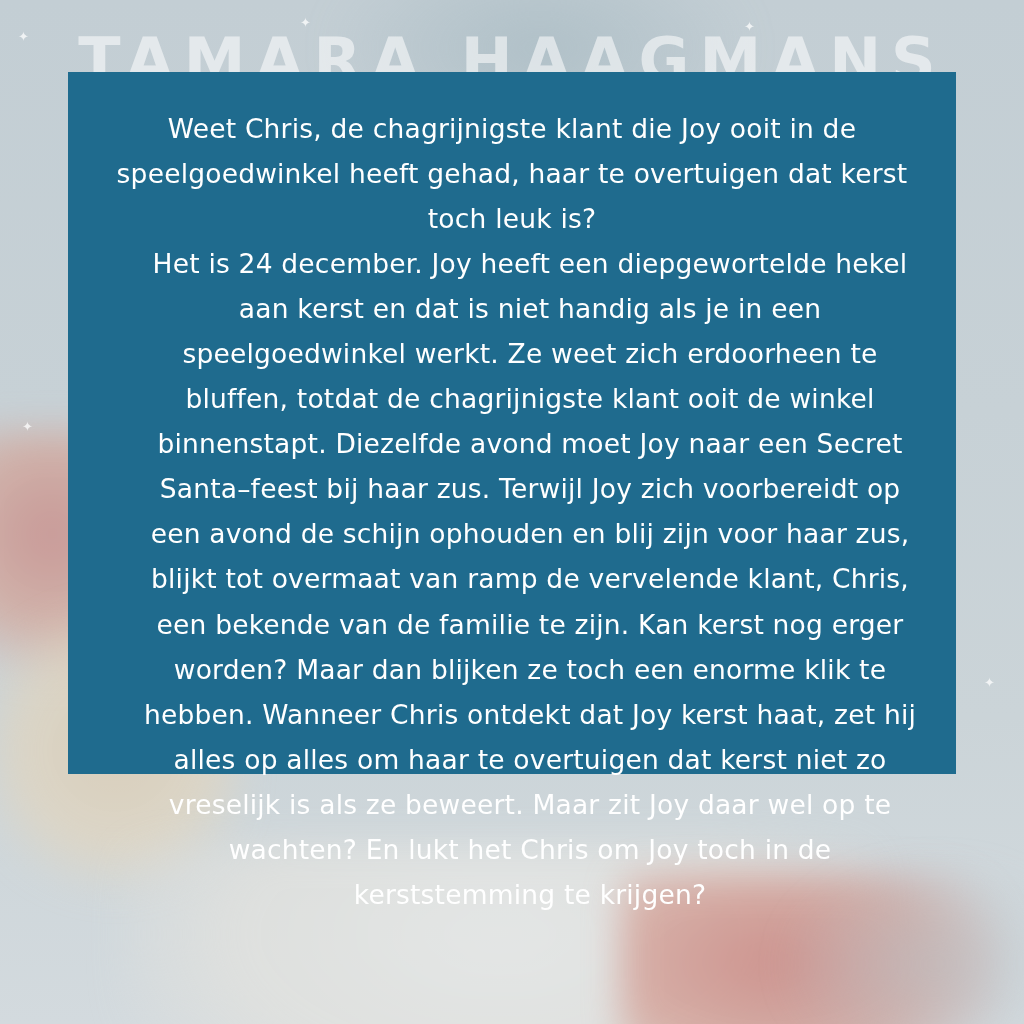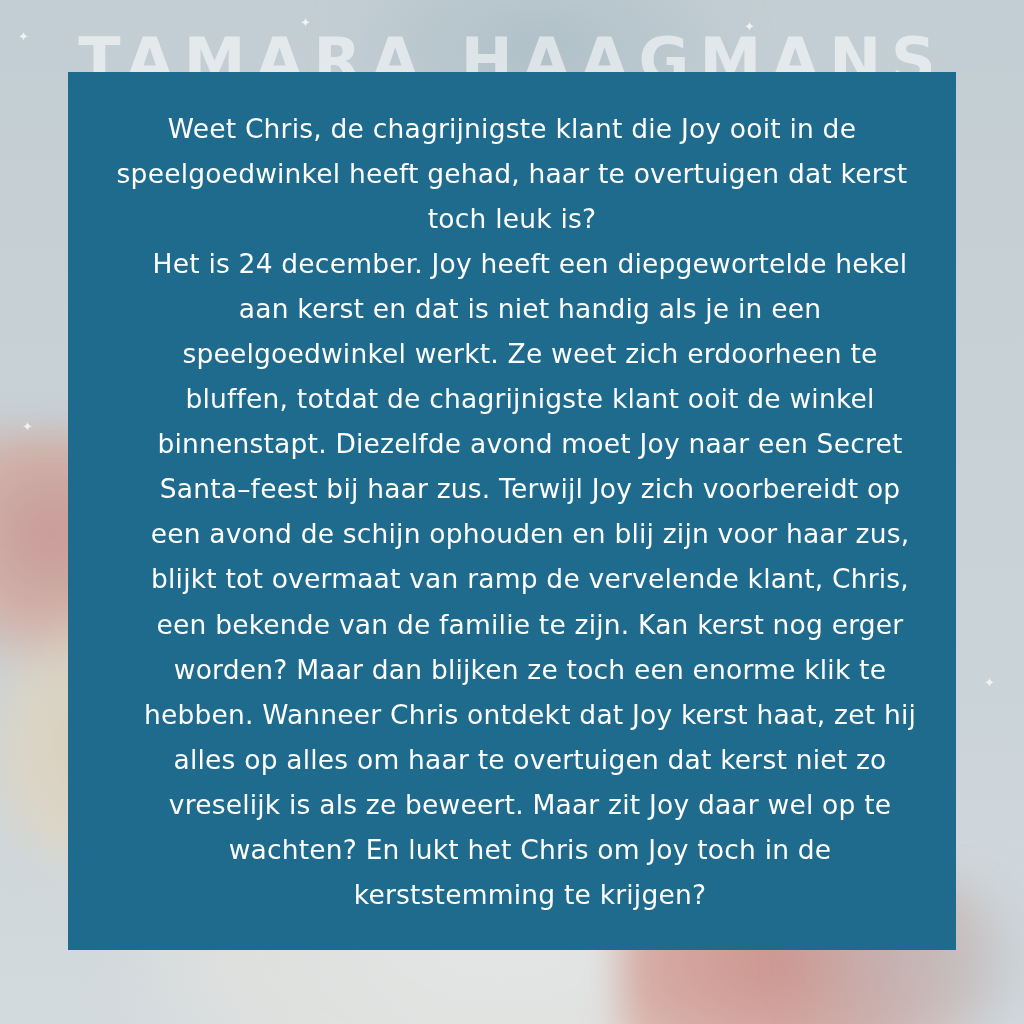--- a/index.html
+++ b/index.html
@@ -100,21 +100,21 @@
     line-height: 1;
     user-select: none;
   }
 
   
   .panel {
     position: absolute;
     left: 68px;
     top: 72px;
     width: 888px;
-    height: 878px;
+    height: 702px;
     background: #1f6b8e;
     box-sizing: border-box;
     padding: 34px 34px 28px 34px;
     display: flex;
     flex-direction: column;
     align-items: center;
   }
   .blurb {
     color: #ffffff;
     font-family: "DejaVu Sans", sans-serif;

